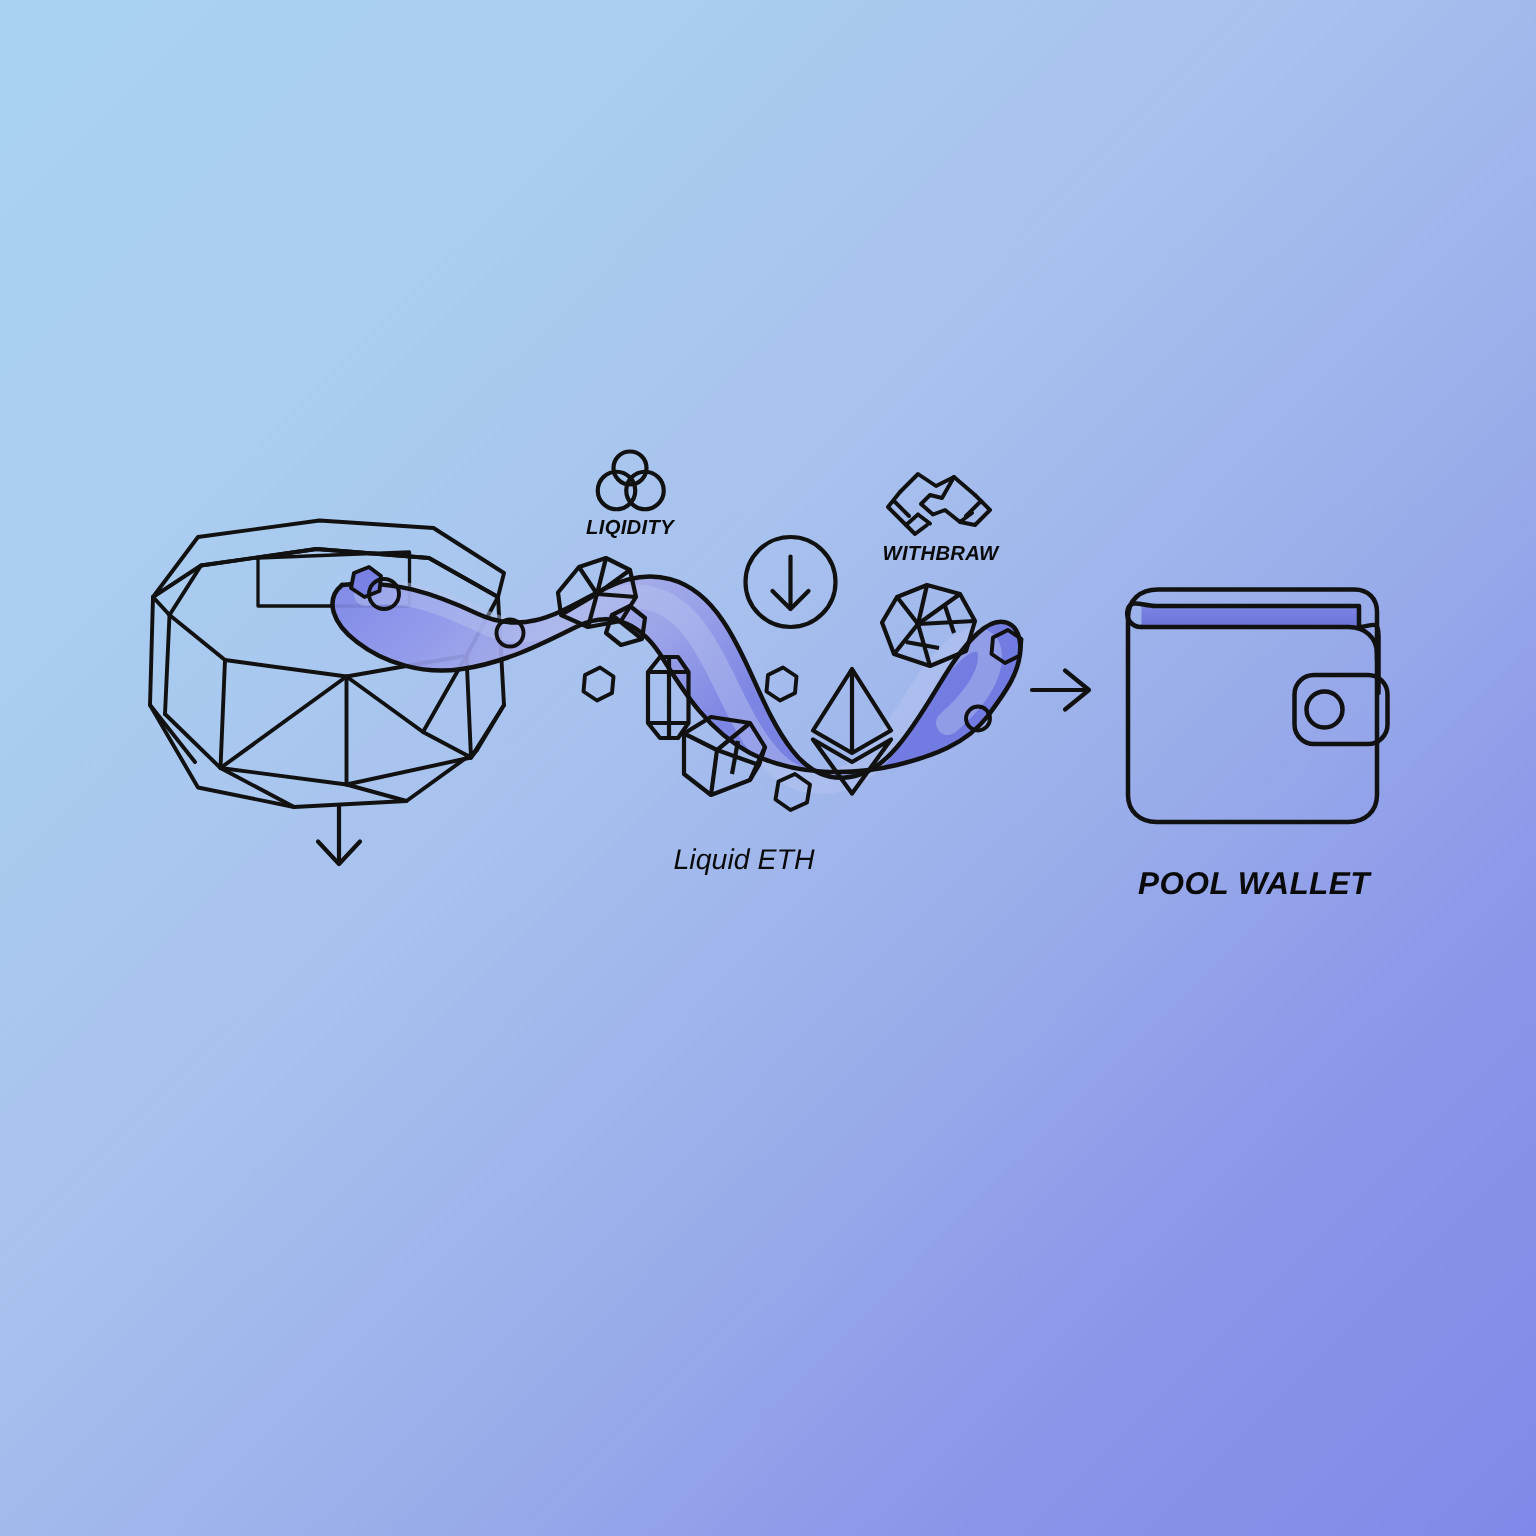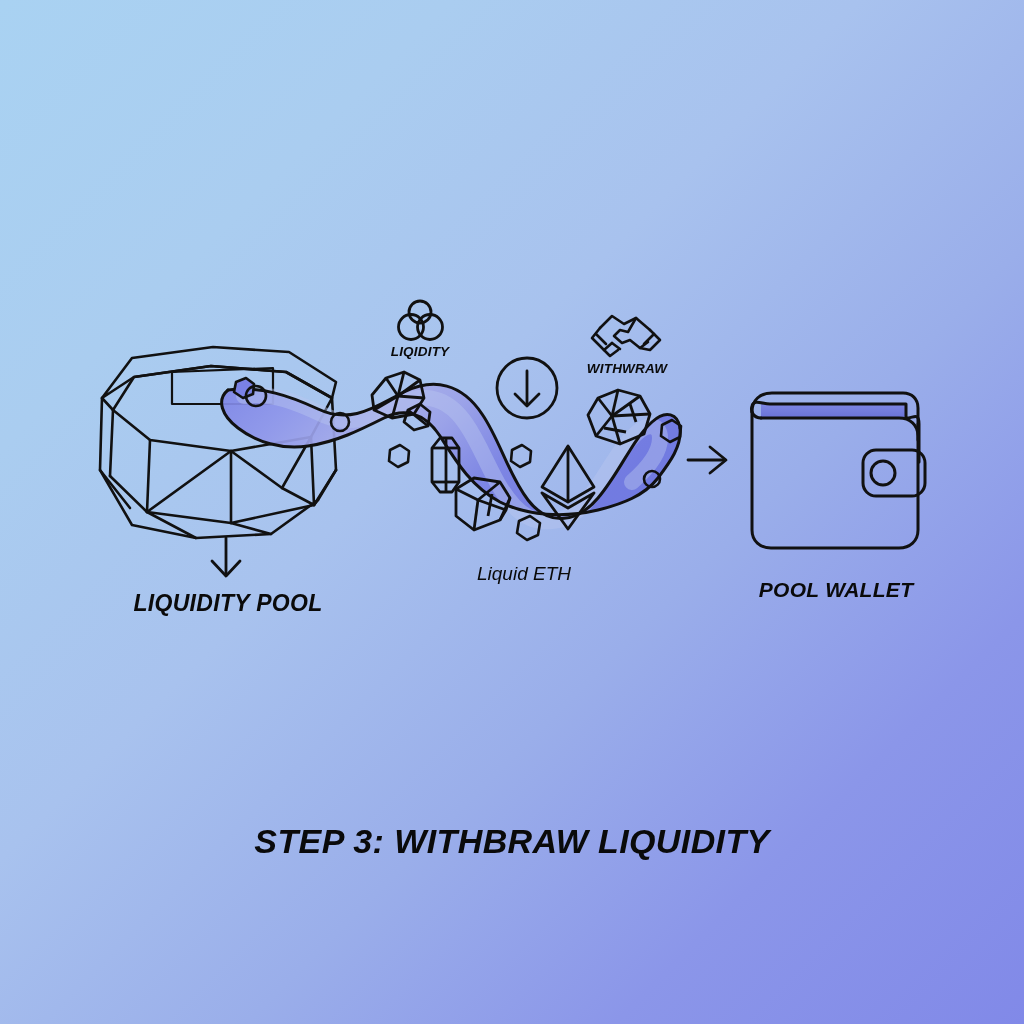--- a/index.html
+++ b/index.html
@@ -53,21 +53,21 @@
     font-size: 21px;
     font-weight: bold;
     letter-spacing: 0.3px;
     left: 836px;
     transform: translateX(-50%);
     top: 578px;
   }
   .lbl-liquid-eth {
     font-size: 19px;
     font-weight: normal;
-    left: 524px;
+    left: 496px;
     transform: translateX(-50%);
     top: 563px;
   }
   .lbl-liqidity {
     font-size: 13.5px;
     font-weight: bold;
     letter-spacing: 0.2px;
     left: 420px;
     transform: translateX(-50%);
     top: 344px;
@@ -284,20 +284,18 @@
         <path d="M 752 412 L 752 530 C 752 541, 760 548, 771 548 L 899 548 C 910 548, 918 541, 918 530 L 918 424"></path>
         <path d="M 906 418 C 914 418, 919 412, 919 424 L 919 462"></path>
         <path d="M 761 418 L 899 418 C 910 418, 918 425, 918 436 L 918 440"></path>
 
         <rect x="863" y="450" width="62" height="46" rx="13"></rect>
         <circle cx="883" cy="473" r="12"></circle>
       </g>
     </g>
   </svg>
 
-  <div class="txt title-main">STEP 3: WITHBRAW LIQUIDITY</div>
-  <div class="txt lbl-pool">LIQUIDITY POOL</div>
   <div class="txt lbl-wallet">POOL WALLET</div>
   <div class="txt lbl-liquid-eth">Liquid ETH</div>
   <div class="txt lbl-liqidity">LIQIDITY</div>
-  <div class="txt lbl-withwraw">WITHWRAW</div>
+  <div class="txt lbl-withwraw">WITHBRAW</div>
 
 </div>
 
 </body></html>

